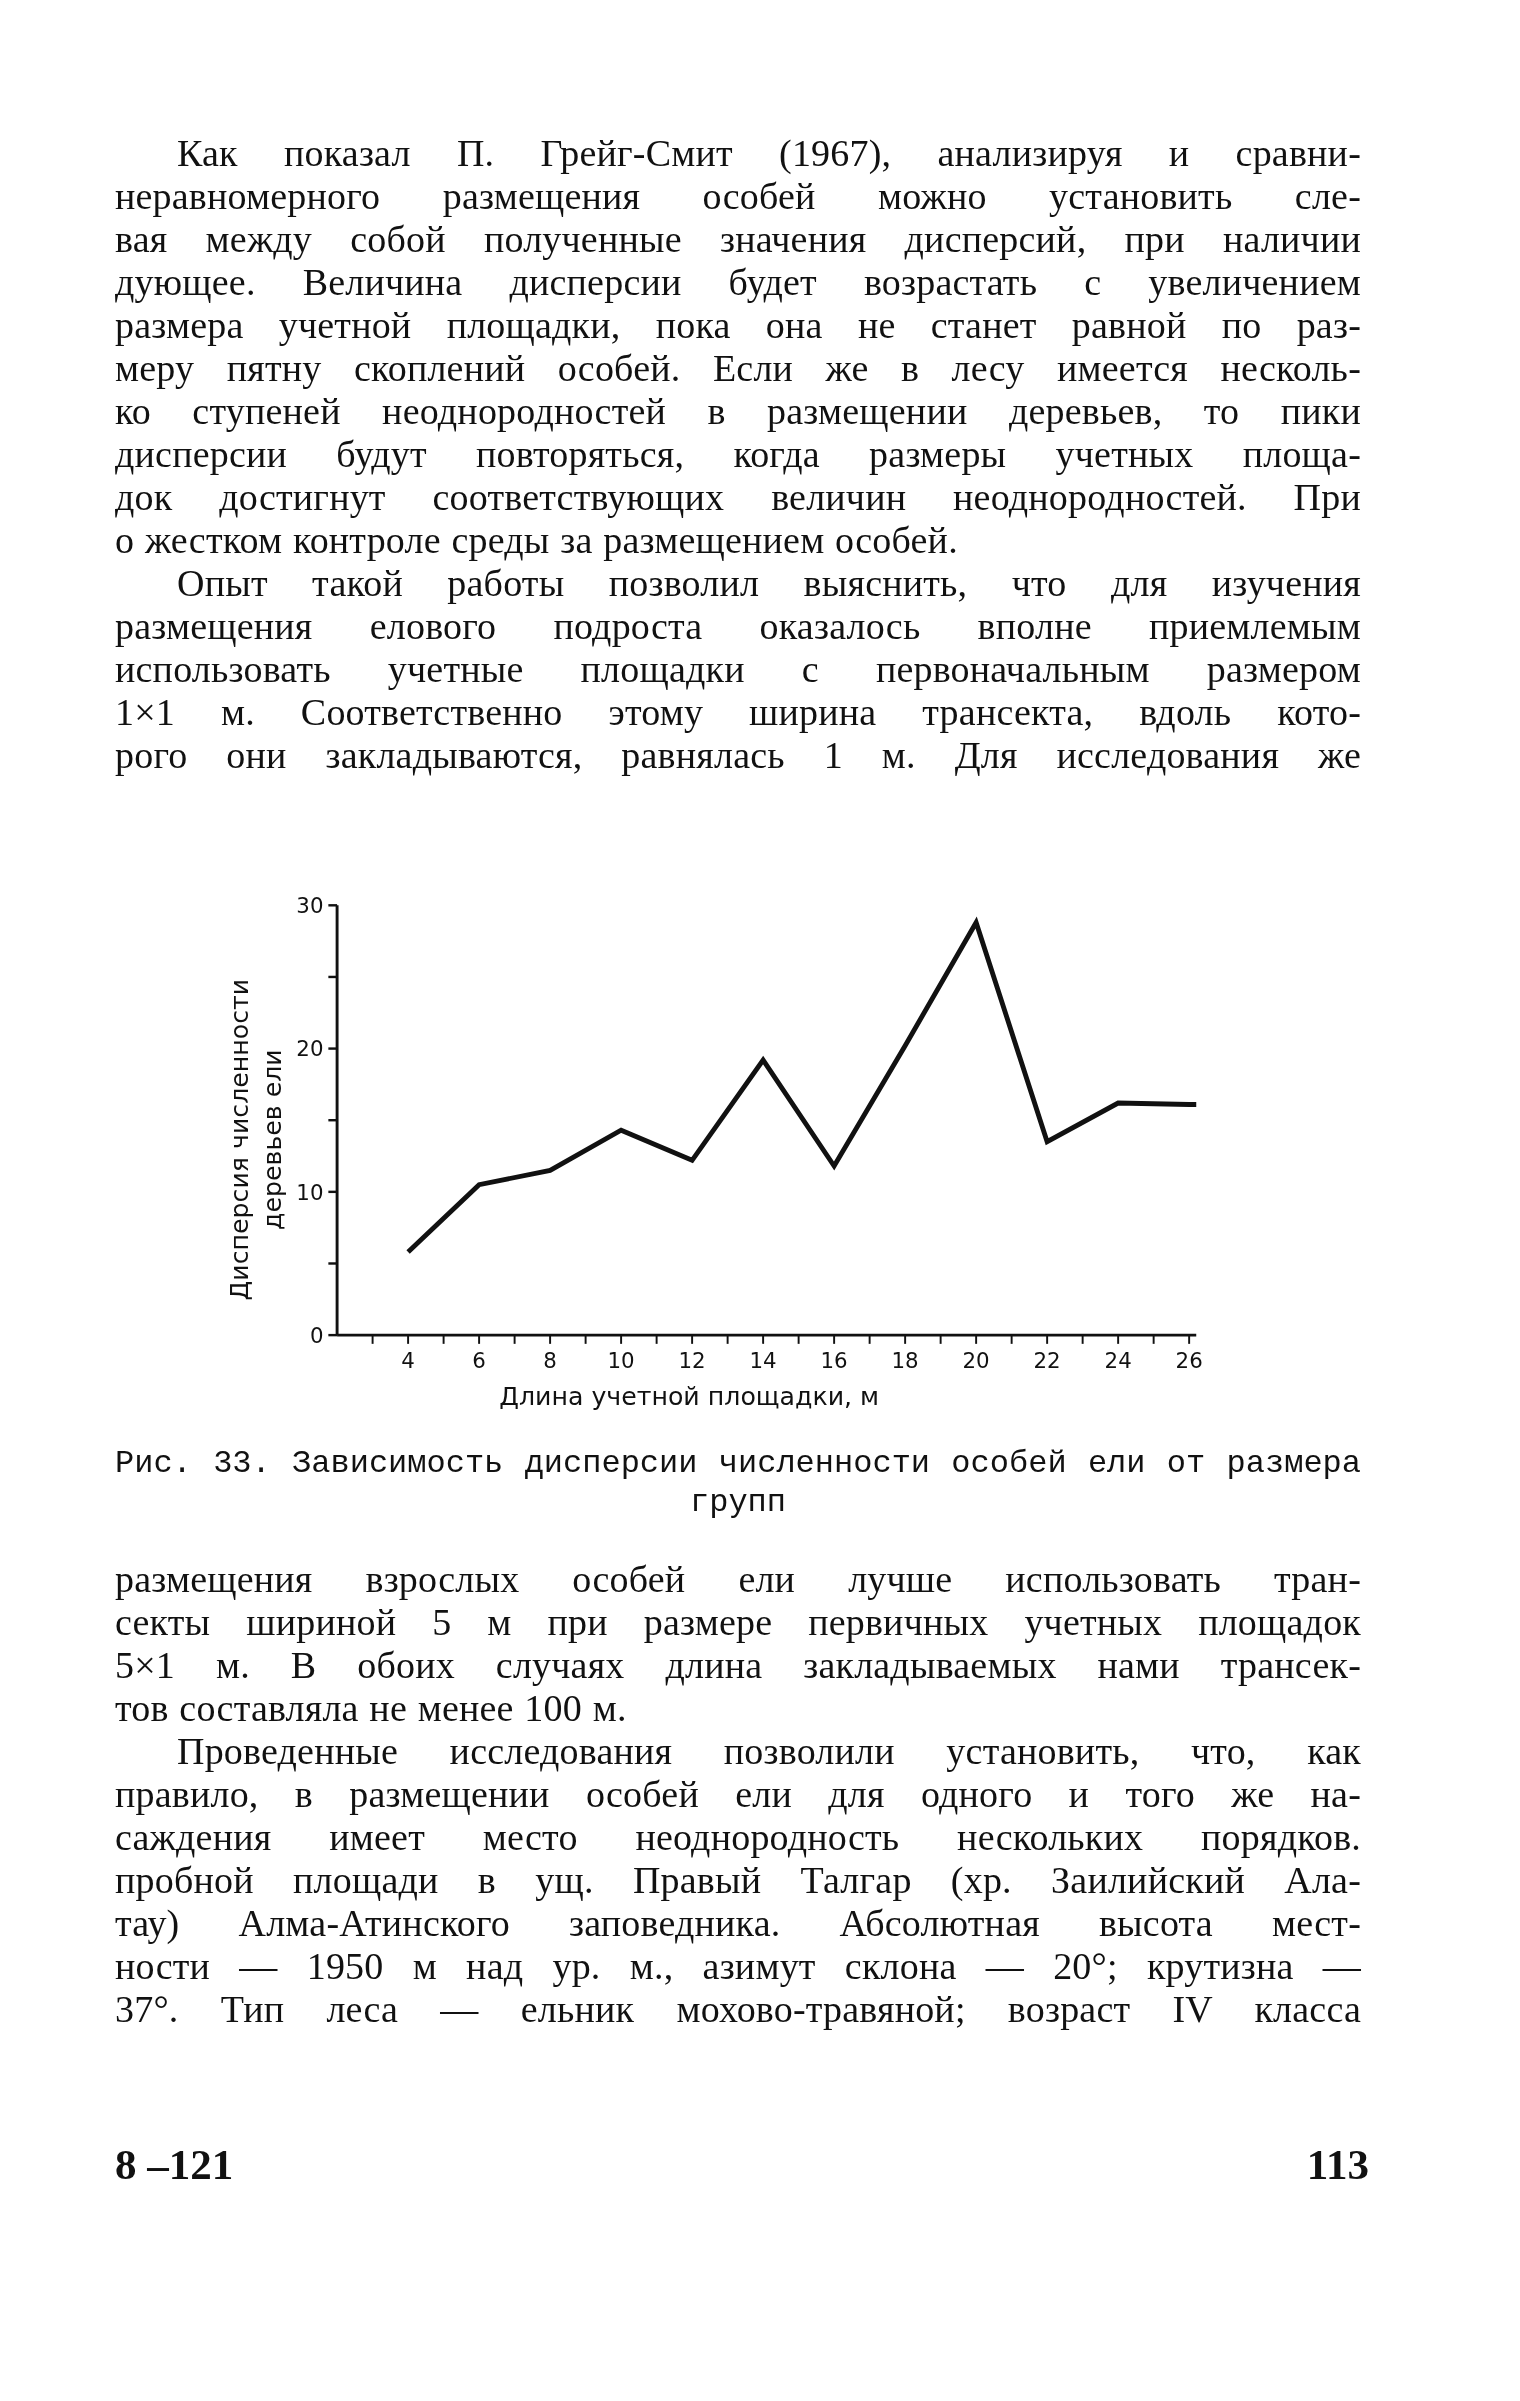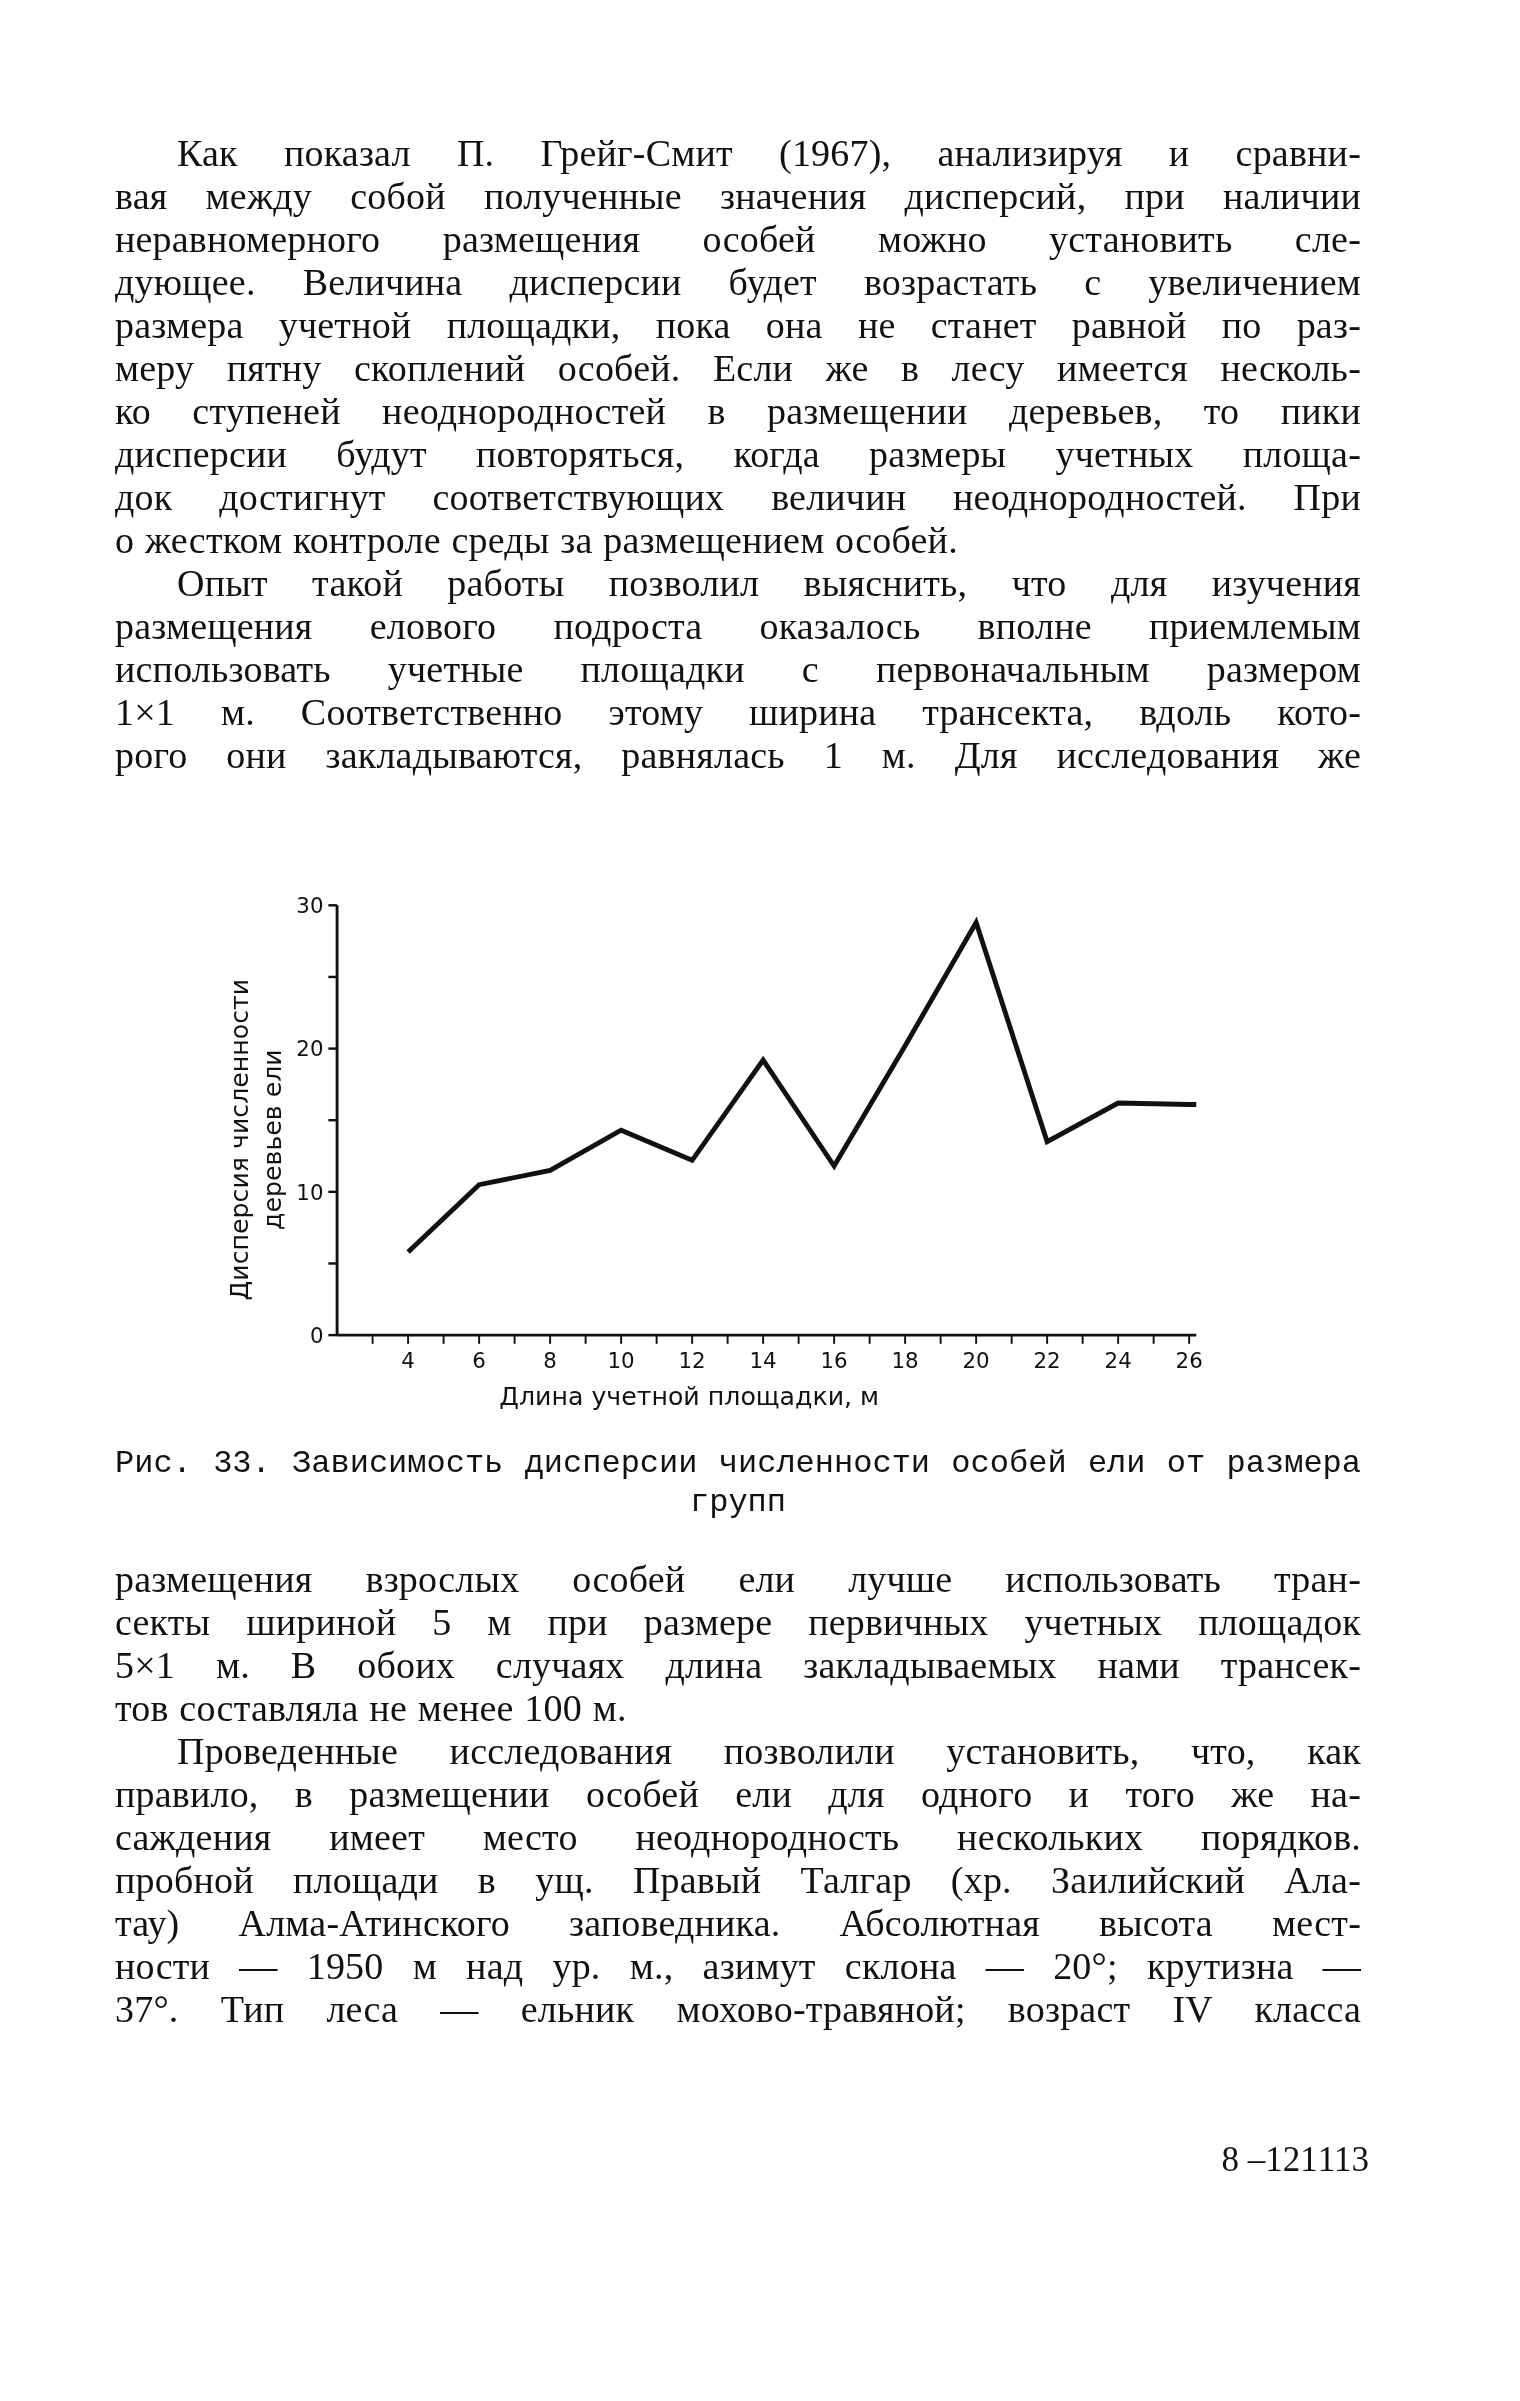--- a/index.html
+++ b/index.html
@@ -20,36 +20,36 @@
   .figure svg { position: absolute; left: 0; top: 0; }
   .caption {
     position: absolute; left: 115px; width: 1246px; top: 1444px;
     font-family: Liberation Mono, monospace;
     font-size: 32px; line-height: 39px; text-align: justify; text-align-last: center;
   }
   .caption .cap-line1 { display: block; text-align: justify; text-align-last: justify; white-space: nowrap; }
   .caption .cap-line2 { display: block; text-align: right; }
   .footer {
     position: absolute; top: 2140px; left: 115px; width: 1254px;
-    font-family: "Liberation Serif", "DejaVu Serif", serif; font-weight: normal;
-    font-size: 35px; display: flex; justify-content: flex-end;
+    font-family: "Liberation Serif", "DejaVu Serif", serif; font-weight: bold;
+    font-size: 43px; display: flex; justify-content: space-between;
   }
   .axis-text { font-family: "DejaVu Sans", sans-serif; font-size: 22px; fill: #111; }
   .axis-title { font-family: "DejaVu Sans", sans-serif; font-size: 26px; fill: #111; }
 </style>
 </head>
 <body>
 
 <div class="page">
 
   <div class="text-block" id="block-top">
     <div>
       <span class="line indent">Как показал П. Грейг-Смит (1967), анализируя и сравни-</span>
+      <span class="line">неравномерного размещения  особей  можно установить сле-</span>
       <span class="line">вая между собой полученные значения дисперсий, при наличии</span>
-      <span class="line">неравномерного размещения  особей  можно установить сле-</span>
       <span class="line">дующее. Величина дисперсии будет возрастать с увеличением</span>
       <span class="line">размера учетной площадки, пока она не станет равной по раз-</span>
       <span class="line">меру пятну скоплений особей. Если же в лесу имеется несколь-</span>
       <span class="line">ко ступеней неоднородностей в размещении деревьев, то пики</span>
       <span class="line">дисперсии будут повторяться, когда размеры учетных площа-</span>
       <span class="line">док достигнут соответствующих величин неоднородностей. При</span>
       <span class="line last">о жестком контроле среды за размещением особей.</span>
     </div>
     <div>
       <span class="line indent">Опыт такой работы позволил выяснить, что для изучения</span>

